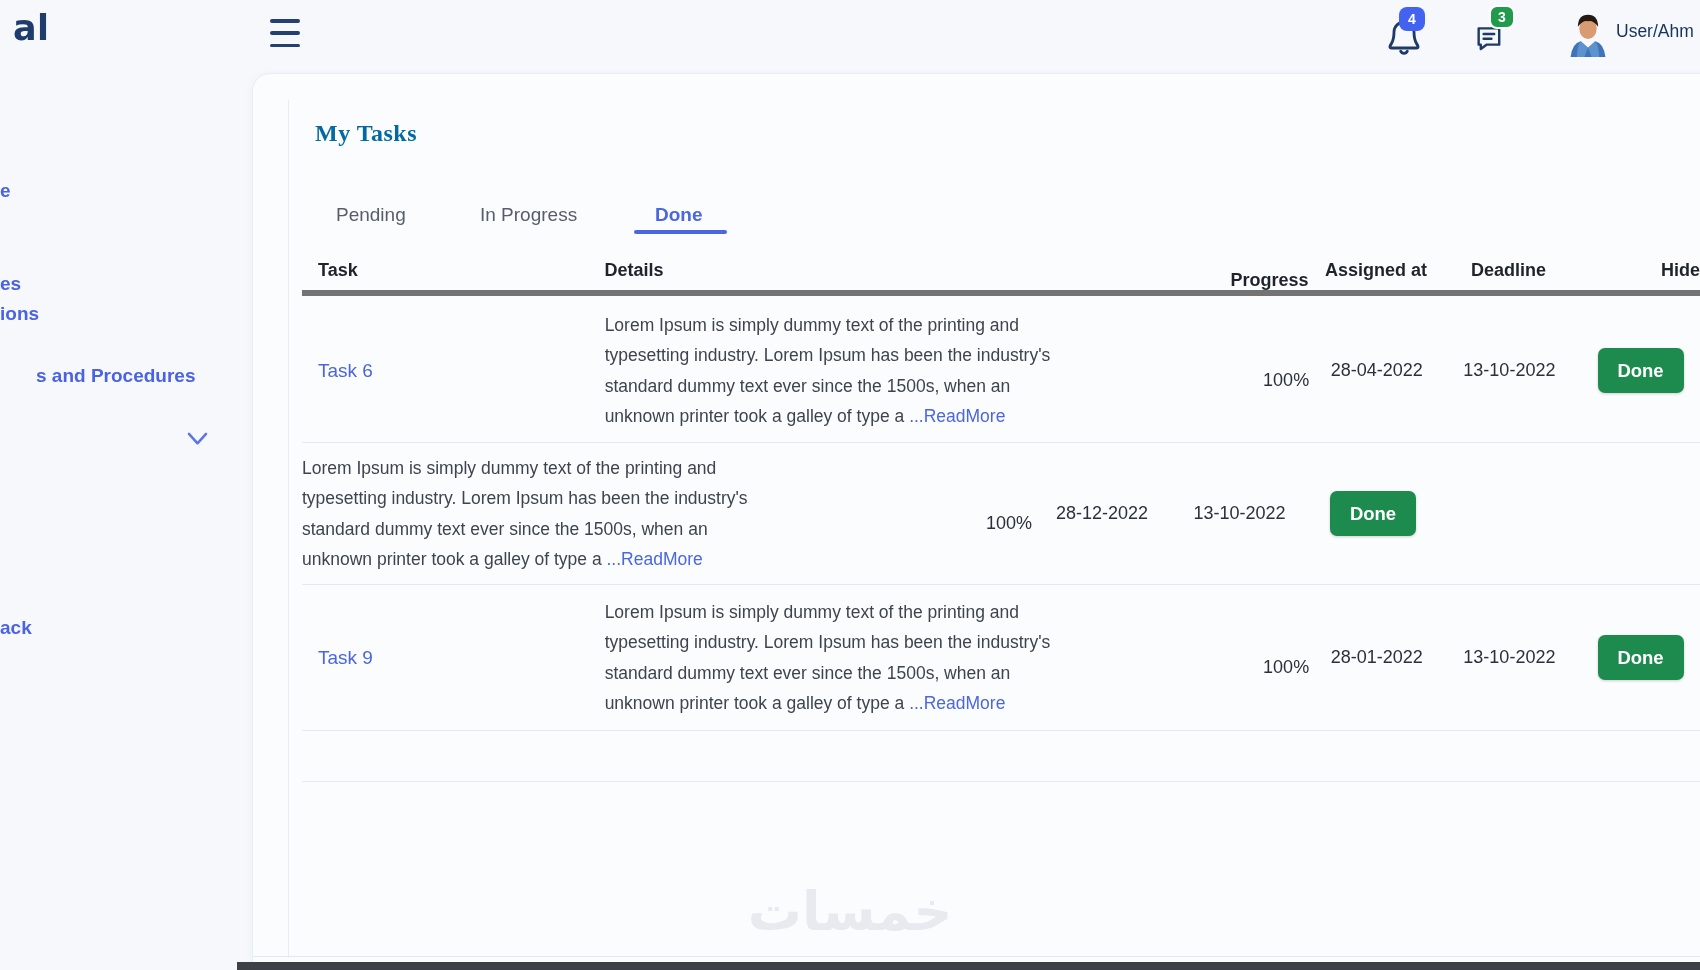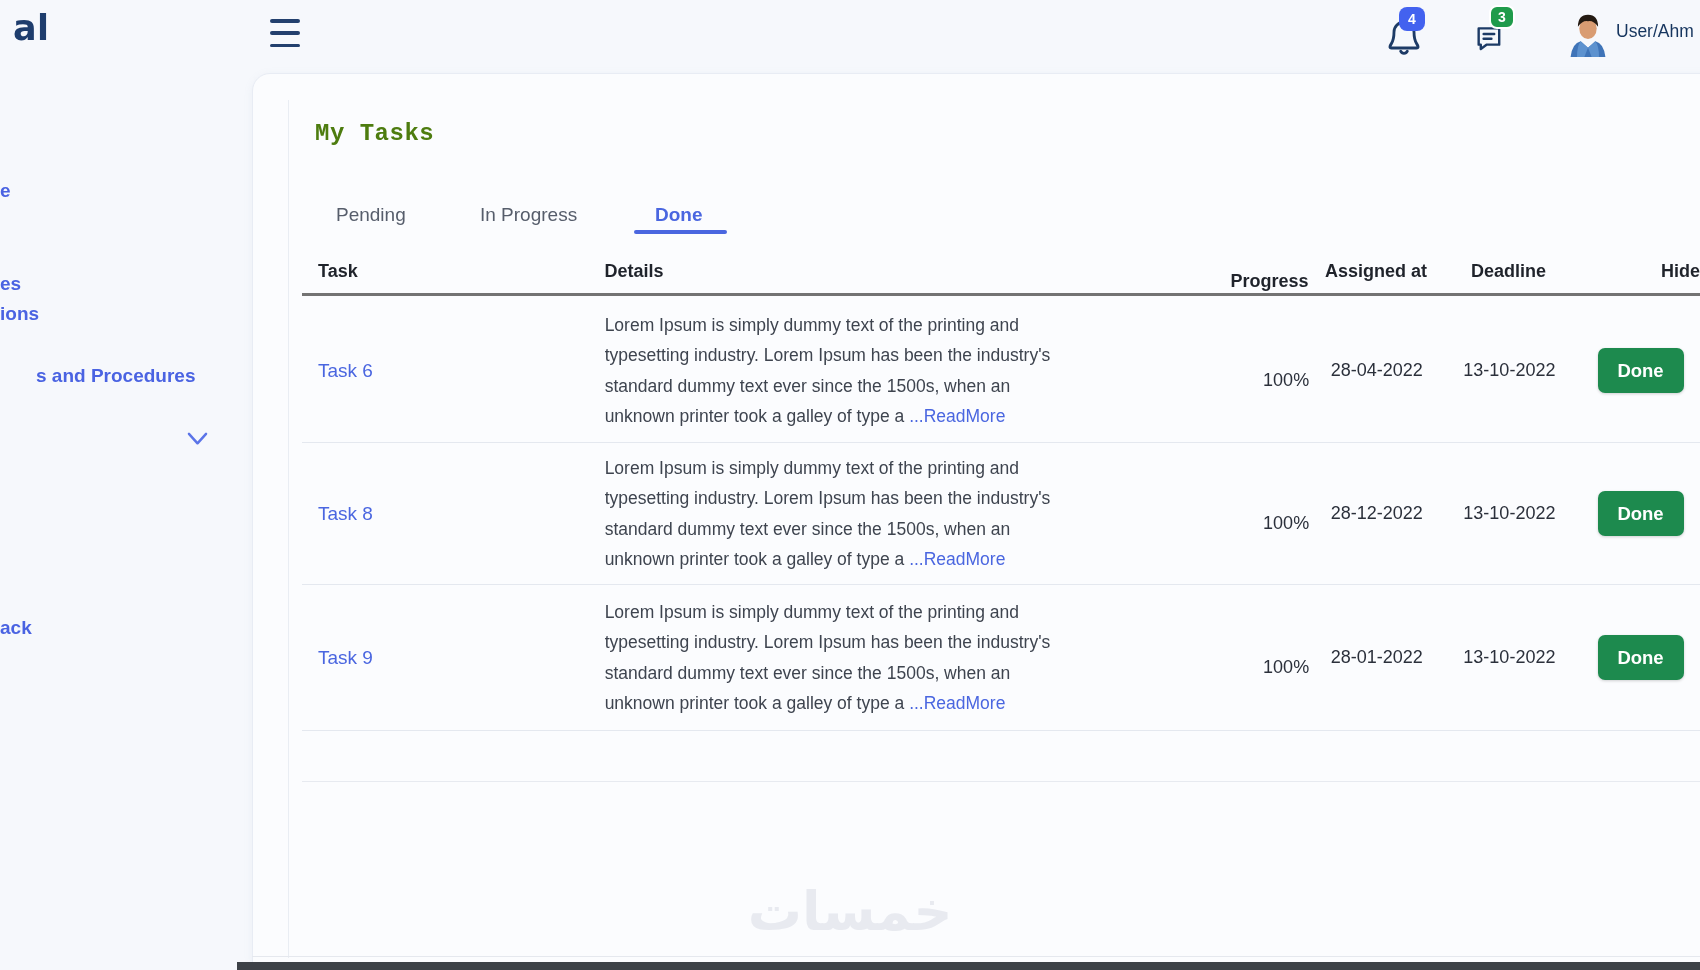--- a/index.html
+++ b/index.html
@@ -52,33 +52,33 @@
   
   .card {
     position:absolute; left:252px; top:73px; width:1460px; height:890px;
     background:#fbfcfe; border:1px solid #e8ecf4; border-radius:18px 0 0 0;
     box-shadow:0 2px 8px rgba(140,155,185,0.10);
   }
   .vline { position:absolute; left:288px; top:100px; width:1px; height:858px; background:#e9edf3; }
 
   .page-title {
     position:absolute; left:315px; top:120px;
-    font-family:Liberation Mono, monospace;
-    font-size:24px; font-weight:700; color:#4d7c0f; letter-spacing:0.5px;
+    font-family:Liberation Serif, serif;
+    font-size:24px; font-weight:700; color:#0369a1; letter-spacing:0.5px;
   }
 
   .tab { position:absolute; top:204px; font-size:19px; font-weight:500; color:#565d6b; cursor:pointer; }
   .tab.active { color:#4a66e0; font-weight:600; }
   .tab-underline { position:absolute; left:634px; top:230px; width:93px; height:4px; background:#4a66e0; border-radius:2px; }
 
   
   .thead {
     position:absolute; left:302px; top:250px; width:1398px; height:46px;
     display:flex; align-items:center;
-    border-bottom:3px solid #737373;
+    border-bottom:6px solid #737373;
     font-size:18px; font-weight:700; color:#1f232b;
   }
   .tbody { position:absolute; left:302px; top:299px; width:1398px; }
   .trow {
     display:flex; align-items:center; height:144px;
     border-bottom:1px solid #e4e8ef;
   }
   .col-task     { width:313px; padding-left:16px; }
   .col-details  { width:560px; }
   .col-progress { width:170px; text-align:right;margin-top:20px; }
@@ -194,21 +194,20 @@
         <span class="details-line">standard dummy text ever since the 1500s, when an</span>
         <span class="details-line"><span>unknown printer took a galley of type a </span><span class="readmore">...ReadMore</span></span>
       </div>
       <div class="col-progress cell-val">100%</div>
       <div class="col-assigned cell-val">28-04-2022</div>
       <div class="col-deadline cell-val">13-10-2022</div>
       <div class="col-hide"><button class="done-btn">Done</button></div>
     </div>
 
     <div class="trow" style="height:142px;">
-      <div class="col-task"><span class="task-link">Task 8</span></div>
       <div class="col-details">
         <span class="details-line">Lorem Ipsum is simply dummy text of the printing and</span>
         <span class="details-line">typesetting industry. Lorem Ipsum has been the industry's</span>
         <span class="details-line">standard dummy text ever since the 1500s, when an</span>
         <span class="details-line"><span>unknown printer took a galley of type a </span><span class="readmore">...ReadMore</span></span>
       </div>
       <div class="col-progress cell-val">100%</div>
       <div class="col-assigned cell-val">28-12-2022</div>
       <div class="col-deadline cell-val">13-10-2022</div>
       <div class="col-hide"><button class="done-btn">Done</button></div>

